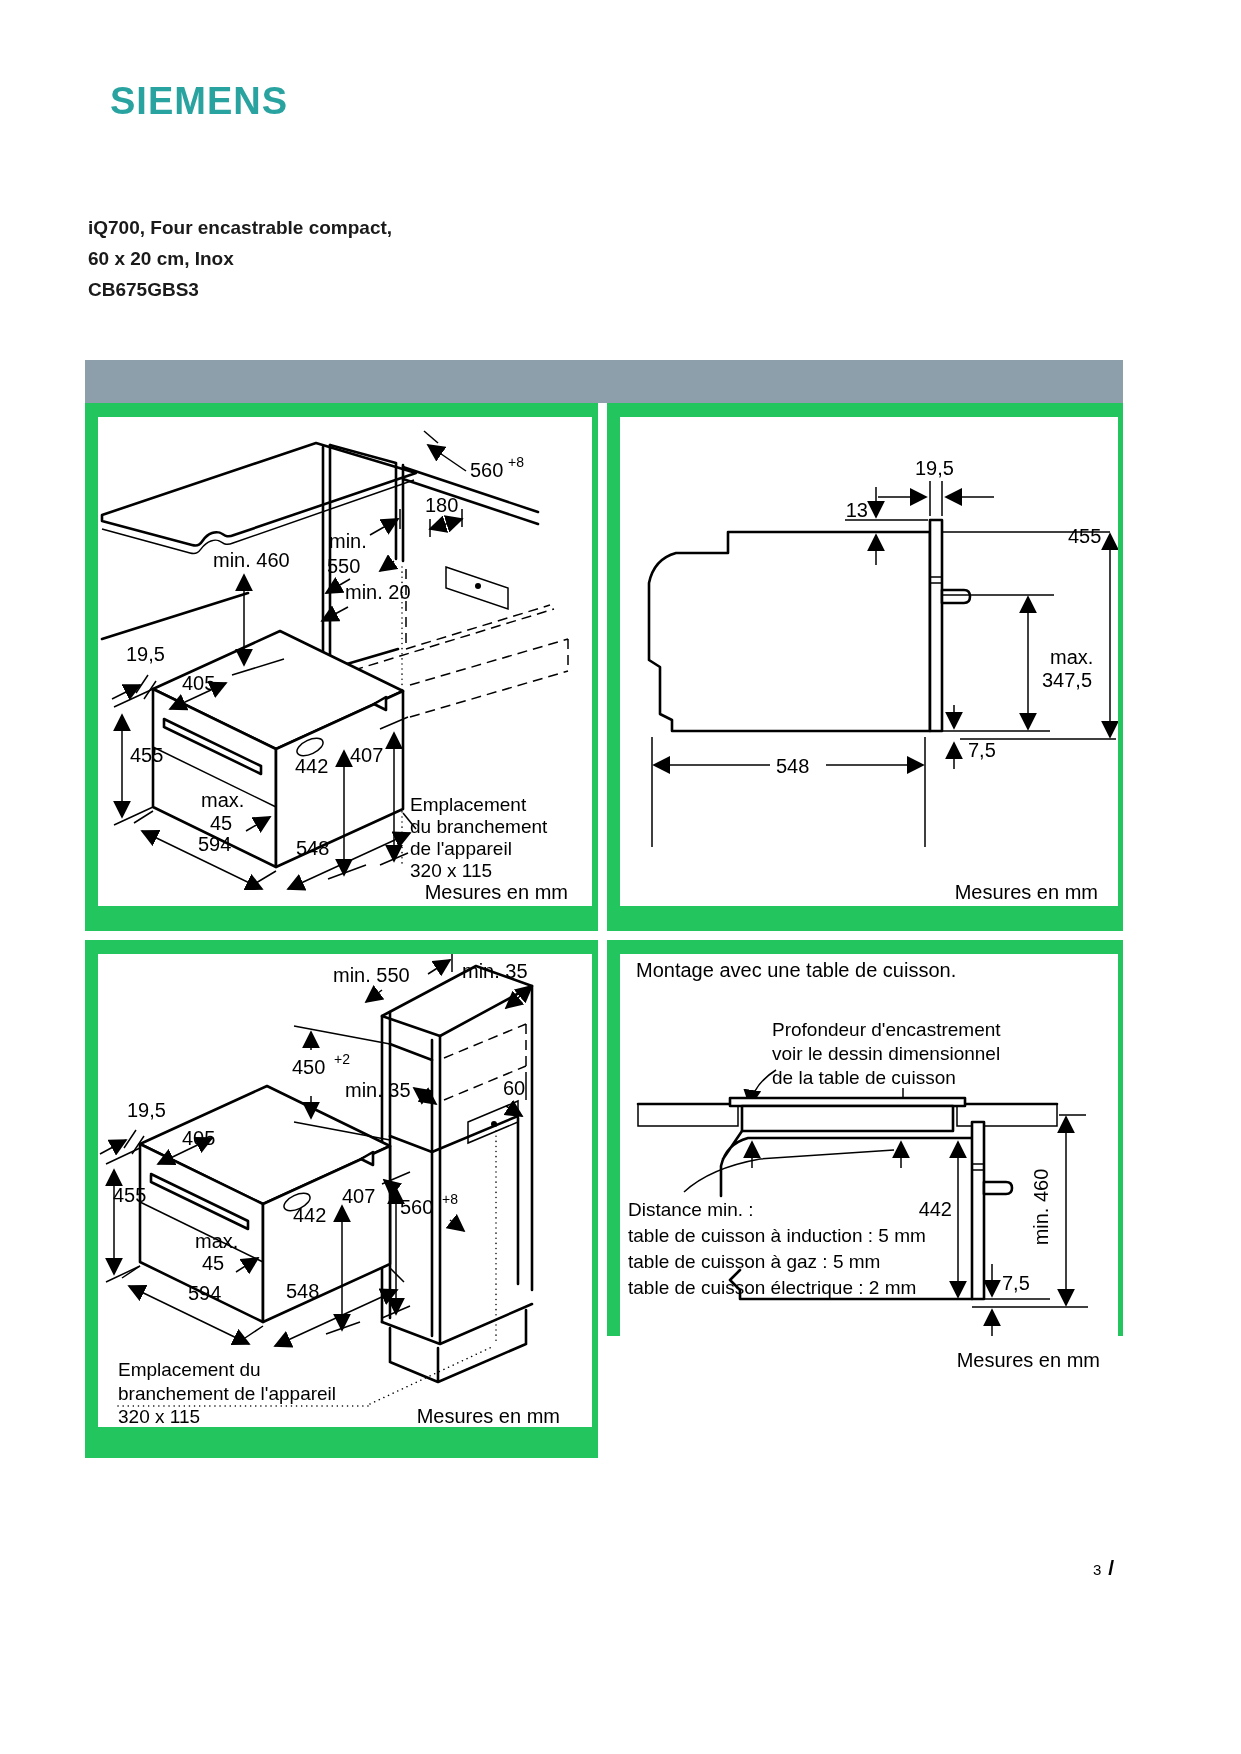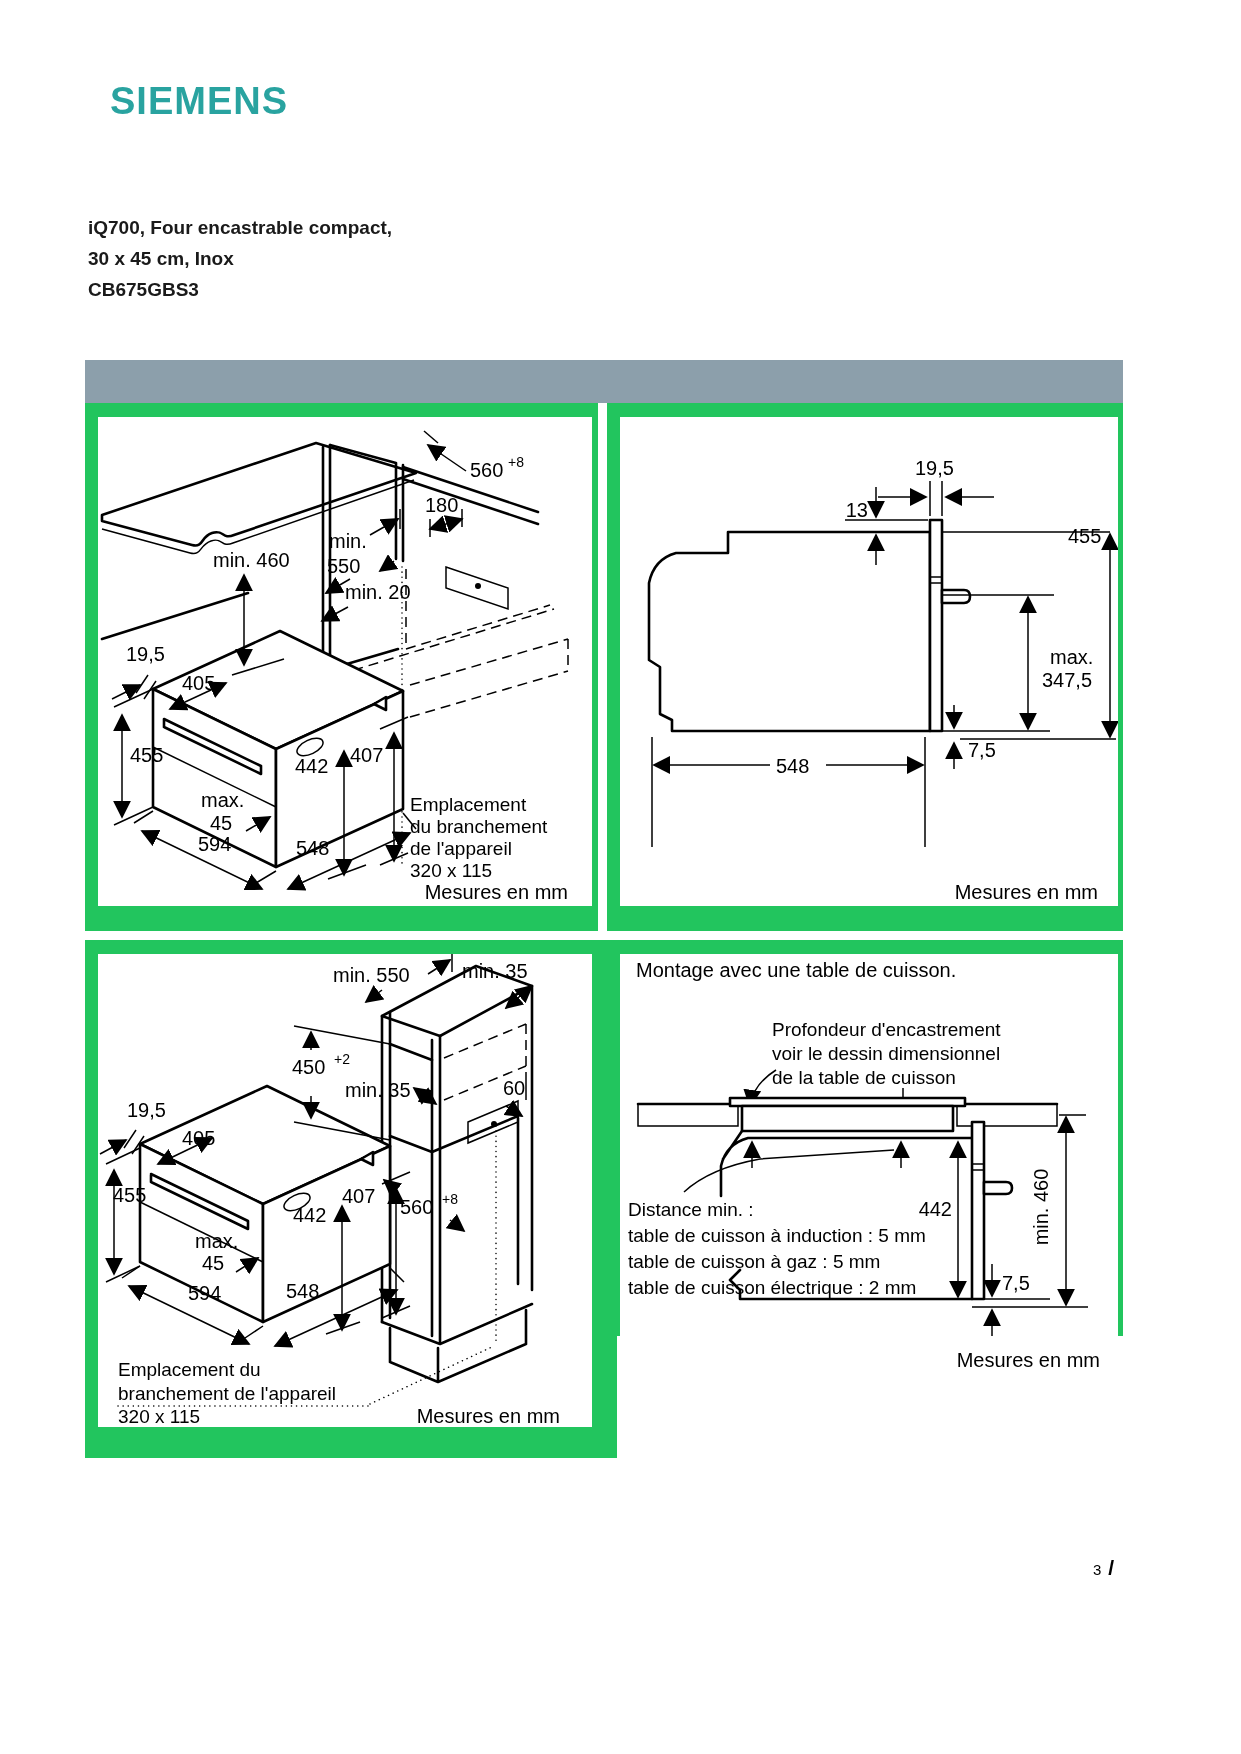--- a/index.html
+++ b/index.html
@@ -3,21 +3,21 @@
 <meta charset="utf-8">
 <style>
   html,body{margin:0;padding:0;background:#fff;}
   body{width:1241px;height:1754px;position:relative;font-family:"Liberation Sans",sans-serif;color:#000;overflow:hidden;}
   .logo{position:absolute;left:88px;top:80px;font-size:38px;font-weight:bold;letter-spacing:1px;color:#29a3a0;margin-left:22px;}
   .title{position:absolute;left:88px;top:212px;font-size:19px;font-weight:bold;line-height:31px;color:#1a1a1a;}
   .bar{position:absolute;left:85px;top:360px;width:1038px;height:43px;background:#8c9fab;}
   .panel{position:absolute;background:#22c55e;}
   .p1{left:85px;top:403px;width:513px;height:528px;}
   .p2{left:607px;top:403px;width:516px;height:528px;}
-  .p3{left:85px;top:940px;width:513px;height:518px;padding-left:19px;}
+  .p3{left:85px;top:940px;width:513px;height:518px;}
   .p4{left:607px;top:940px;width:516px;height:396px;}
   .card{position:absolute;left:13px;top:14px;background:#fff;}
   svg{display:block;}
   .ln{fill:none;stroke:#000;stroke-width:2.6;stroke-linejoin:round;stroke-linecap:round;}
   .lnf{fill:#fff;stroke:#000;stroke-width:2.6;stroke-linejoin:round;}
   .tn{fill:none;stroke:#000;stroke-width:1.5;}
   .dash{stroke-dasharray:10 6;}
   .dot{stroke-dasharray:0.1 5;stroke-linecap:round;}
   .tx{font-family:"Liberation Sans",sans-serif;fill:#000;}
   .t20{font-size:20px;}
@@ -27,21 +27,21 @@
   .footer .num{font-size:15px;}
   .footer .slash{font-size:21px;font-weight:bold;margin-left:7px;}
 </style>
 </head>
 <body>
 
 <div class="logo">SIEMENS</div>
 
 <div class="title">
   <div>iQ700, Four encastrable compact,</div>
-  <div>30 x 45 cm, Inox</div>
+  <div>60 x 20 cm, Inox</div>
   <div>CB675GBS3</div>
 </div>
 
 <div class="bar"></div>
 
 <div class="panel p1">
  <div class="card">
  <svg width="494" height="489" viewBox="0 0 494 489">
   <defs>
     <marker id="a1" viewBox="0 0 10 10" refX="9" refY="5" markerWidth="12" markerHeight="12" orient="auto-start-reverse">

